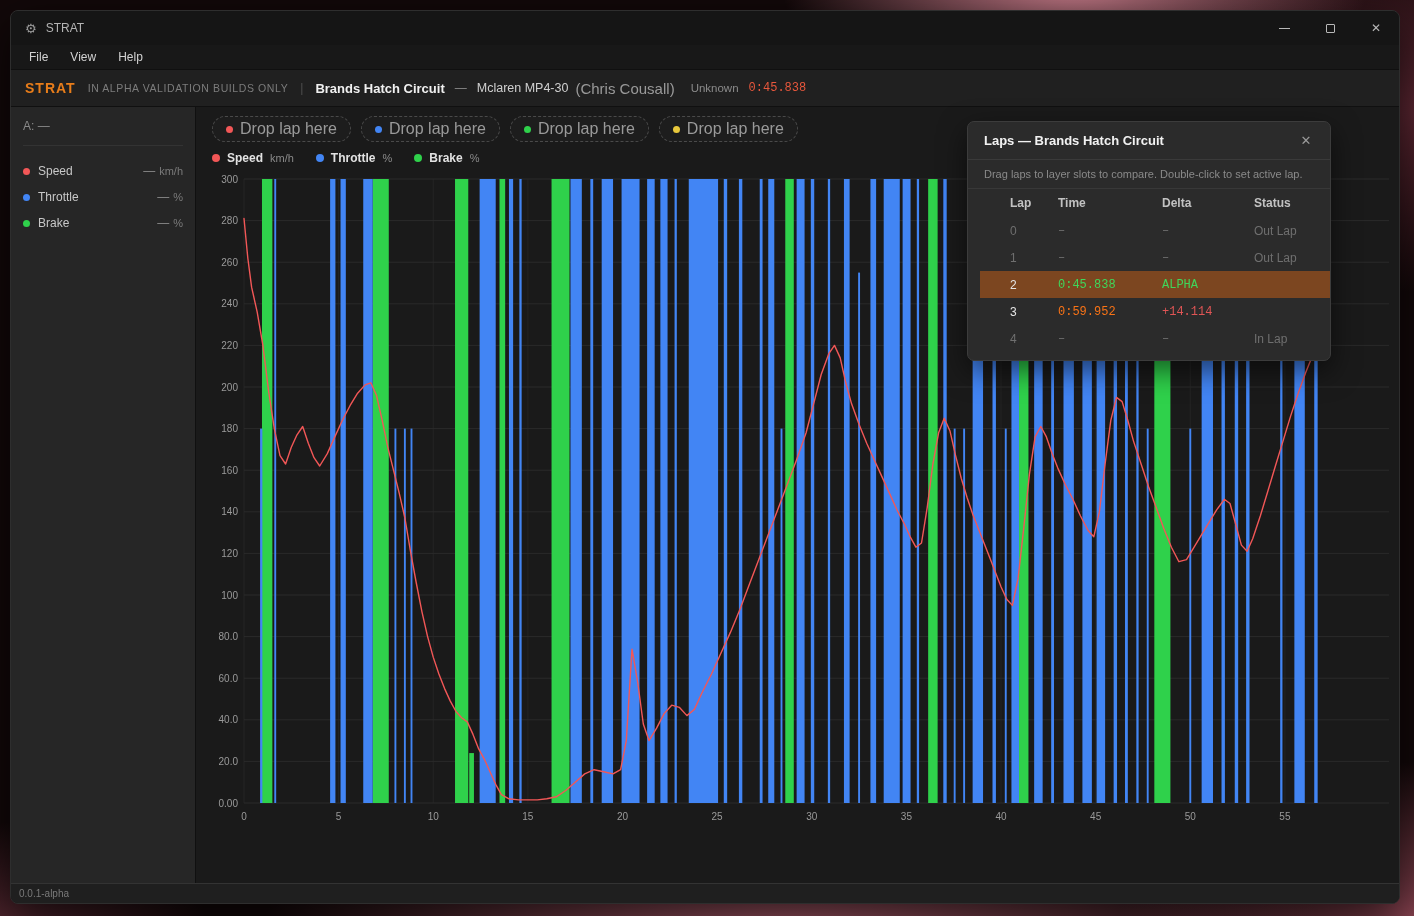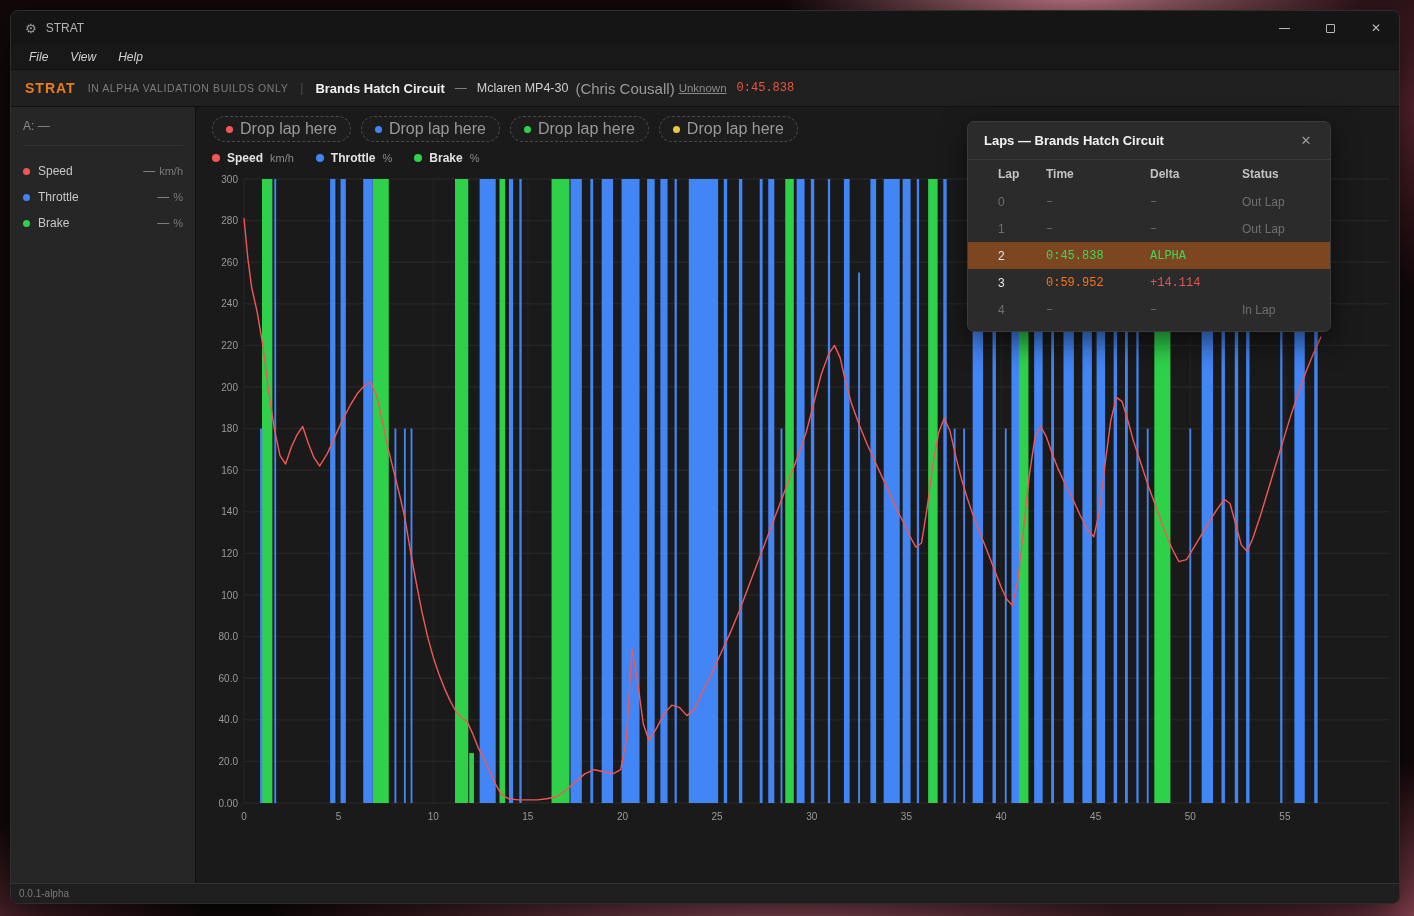--- a/index.html
+++ b/index.html
@@ -23,32 +23,32 @@
   
   .titlebar { height:34px; background:#151515; display:flex; align-items:center; flex:0 0 auto; }
   .app-icon { margin-left:14px; font-size:13px; color:#9a9a9a; }
   .win-title { margin-left:9px; font-size:12px; color:#b4b4b4; }
   .win-controls { margin-left:auto; display:flex; height:100%; }
   .wbtn { width:46px; height:100%; display:flex; align-items:center; justify-content:center; color:#b8b8b8; font-size:12px; cursor:default; }
   .min-glyph { width:11px; height:1px; background:#b8b8b8; display:block; }
   .max-glyph { width:9px; height:9px; border:1px solid #b8b8b8; display:block; border-radius:1px; }
   
   .menubar { height:24px; background:#181818; display:flex; align-items:center; padding-left:18px; gap:22px; flex:0 0 auto; }
-  .menu-item { font-size:12px; color:#d2d2d2;font-style:italic; }
+  .menu-item { font-size:12px; color:#d2d2d2; }
   
   .appheader { height:38px; background:#202020; border-top:1px solid #101010; border-bottom:1px solid #101010;
     display:flex; align-items:center; padding:0 14px; flex:0 0 auto; }
   .brand { color:#e87d1a; font-weight:bold; font-size:14px; letter-spacing:1px; }
   .alpha-note { color:#7c7c7c; font-size:10.5px; letter-spacing:.6px; margin-left:12px; }
   .hdr-divider { color:#4e4e4e; margin:0 12px; font-size:12px; }
   .circuit-name { color:#f0f0f0; font-weight:bold; font-size:13px; }
   .hdr-dash { color:#8a8a8a; margin:0 10px; font-size:12px; }
   .car-name { color:#cfcfcf; font-size:12.5px; }
   .driver-name { color:#9a9a9a; font-size:15px; margin-left:7px; }
-  .session-name { color:#8a8a8a; font-size:11.5px; margin-left:4px;text-decoration:underline; }
+  .session-name { color:#8a8a8a; font-size:11.5px; margin-left:16px; }
   .best-time { color:#e8573c; font-family:"Liberation Mono","DejaVu Sans Mono",monospace; font-size:12px; margin-left:10px; }
   .hdr-buttons { margin-left:auto; display:flex; align-items:center; }
   .btn { height:24px; padding:0 12px; border-radius:4px; font-size:12px; border:1px solid #3a3a3a;
     background:#2e2e2e; color:#cfcfcf; font-family:inherit; cursor:default; }
   .btn.accent { background:#e8860d; border-color:#e8860d; color:#161616; font-weight:bold; }
   .gap-s { width:8px; } .gap-m { width:20px; } .gap-l { width:26px; }
   
   .content { flex:1 1 auto; display:flex; min-height:0; }
   .sidebar { width:185px; background:#262626; border-right:1px solid #101010; padding:12px 12px; flex:0 0 auto; }
   .slot-label { color:#8a8a8a; font-size:12px; padding-bottom:12px; border-bottom:1px solid #333; margin-bottom:12px; }
@@ -71,21 +71,21 @@
   .statusbar { height:20px; background:#1f1f1f; border-top:1px solid #333; display:flex; align-items:center;
     padding-left:8px; flex:0 0 auto; }
   .version { color:#7a7a7a; font-size:10px; }
   
   .laps-panel { position:absolute; left:956px; top:110px; width:364px; background:#2b2b2b;
     border:1px solid #3c3c3c; border-radius:7px; box-shadow:0 10px 28px rgba(0,0,0,.55); z-index:10; overflow:hidden; }
   .lp-title-row { display:flex; align-items:center; height:38px; padding:0 14px 0 16px; border-bottom:1px solid #3a3a3a; }
   .lp-title { color:#f2f2f2; font-size:13px; font-weight:bold; }
   .lp-close { margin-left:auto; color:#9a9a9a; font-size:13px; width:20px; text-align:center; cursor:default; }
   .lp-hint { color:#8a8a8a; font-size:11px; padding:8px 16px; border-bottom:1px solid #383838; }
-  .lp-grid { display:grid; grid-template-columns:48px 104px 92px 1fr; align-items:center; padding:0 14px 0 30px; }
+  .lp-grid { display:grid; grid-template-columns:48px 104px 92px 1fr; align-items:center; padding:0 14px 0 30px;margin-left:12px; }
   .lp-head { height:28px; }
   .lp-head span { color:#c2c2c2; font-size:12px; font-weight:bold; }
   .lap-row { height:27px; font-size:12px; }
   .lap-row .c-lap { color:#e6e6e6; }
   .mono { font-family:"Liberation Mono","DejaVu Sans Mono",monospace; }
   .lap-row.muted span { color:#6f6f6f; }
   .lap-row.selected { background:#7c4620; }
   .lap-row.best .c-time, .lap-row.best .c-delta { color:#3fd65a; }
   .lap-row.slower .c-time { color:#f97316; }
   .lap-row.slower .c-delta { color:#e05555; }
@@ -324,20 +324,21 @@
 
     <div class="statusbar">
       <span class="version">0.0.1-alpha</span>
     </div>
 
     <div class="laps-panel">
       <div class="lp-title-row">
         <span class="lp-title">Laps — Brands Hatch Circuit</span>
         <span class="lp-close">✕</span>
       </div>
+      <div class="lp-hint">Drag laps to layer slots to compare. Double-click to set active lap.</div>
       <div class="lp-grid lp-head">
         <span>Lap</span>
         <span>Time</span>
         <span>Delta</span>
         <span>Status</span>
       </div>
       <div class="lp-grid lap-row muted">
         <span class="c-lap">0</span>
         <span class="c-time mono">–</span>
         <span class="c-delta mono">–</span>

